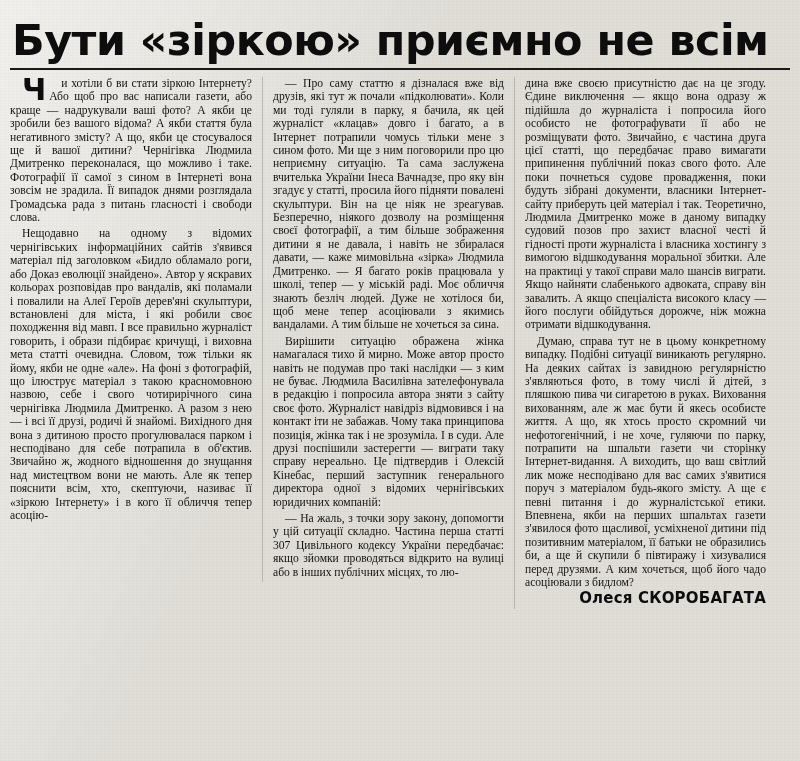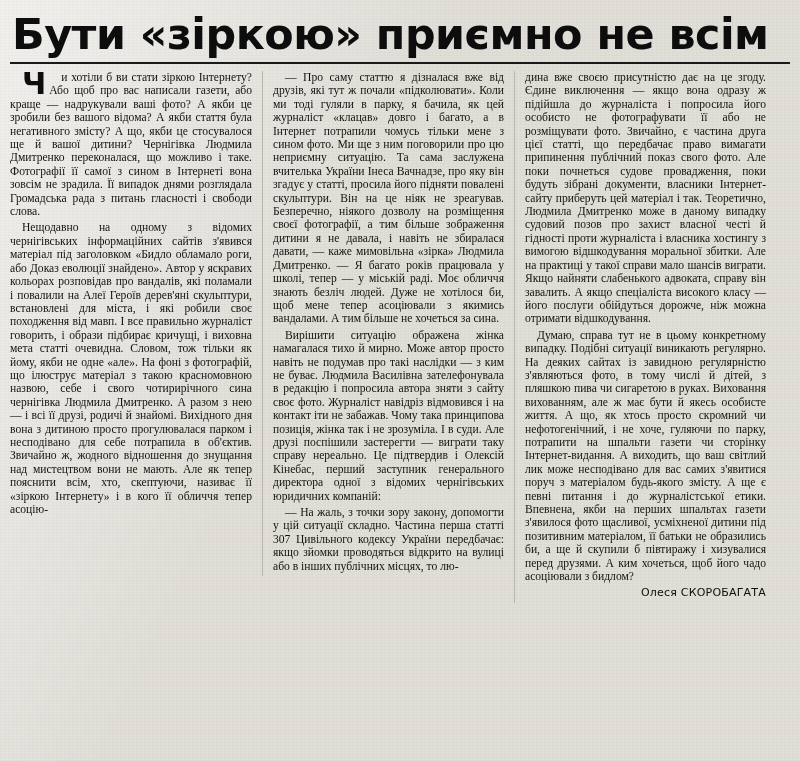--- a/index.html
+++ b/index.html
@@ -16,21 +16,21 @@
   }
   .page {
     position: relative;
     width: 800px;
     height: 761px;
     background:
       linear-gradient(115deg, rgba(255,255,255,0.55) 0%, rgba(255,255,255,0.0) 40%),
       linear-gradient(0deg, rgba(0,0,0,0.05), rgba(0,0,0,0.05)),
       #eceae3;
     box-sizing: border-box;
-    padding: 12px 10px 4px 10px;
+    padding: 18px 10px 4px 10px;
   }
   .paper-noise {
     position: absolute;
     inset: 0;
     pointer-events: none;
     background-image:
       repeating-linear-gradient(0deg, rgba(0,0,0,0.014) 0px, rgba(0,0,0,0.014) 1px, rgba(255,255,255,0.0) 1px, rgba(255,255,255,0.0) 3px),
       repeating-linear-gradient(90deg, rgba(0,0,0,0.012) 0px, rgba(0,0,0,0.012) 1px, rgba(255,255,255,0.0) 1px, rgba(255,255,255,0.0) 4px);
     mix-blend-mode: multiply;
     opacity: 0.8;
@@ -86,22 +86,22 @@
     font-weight: bold;
     font-size: 30px;
     line-height: 24px;
     padding: 1px 3px 0 0;
     color: #0d0d0d;
   }
   .byline {
     margin-top: 6px;
     text-align: right;
     font-family: "DejaVu Sans", sans-serif;
-    font-weight: normal;
-    font-size: 11px;
+    font-weight: bold;
+    font-size: 15px;
     letter-spacing: 0.2px;
     color: #0d0d0d;
     text-indent: 0;
   }
 </style>
 </head>
 <body>
 
 <div class="page">
   <div class="paper-noise"></div>

